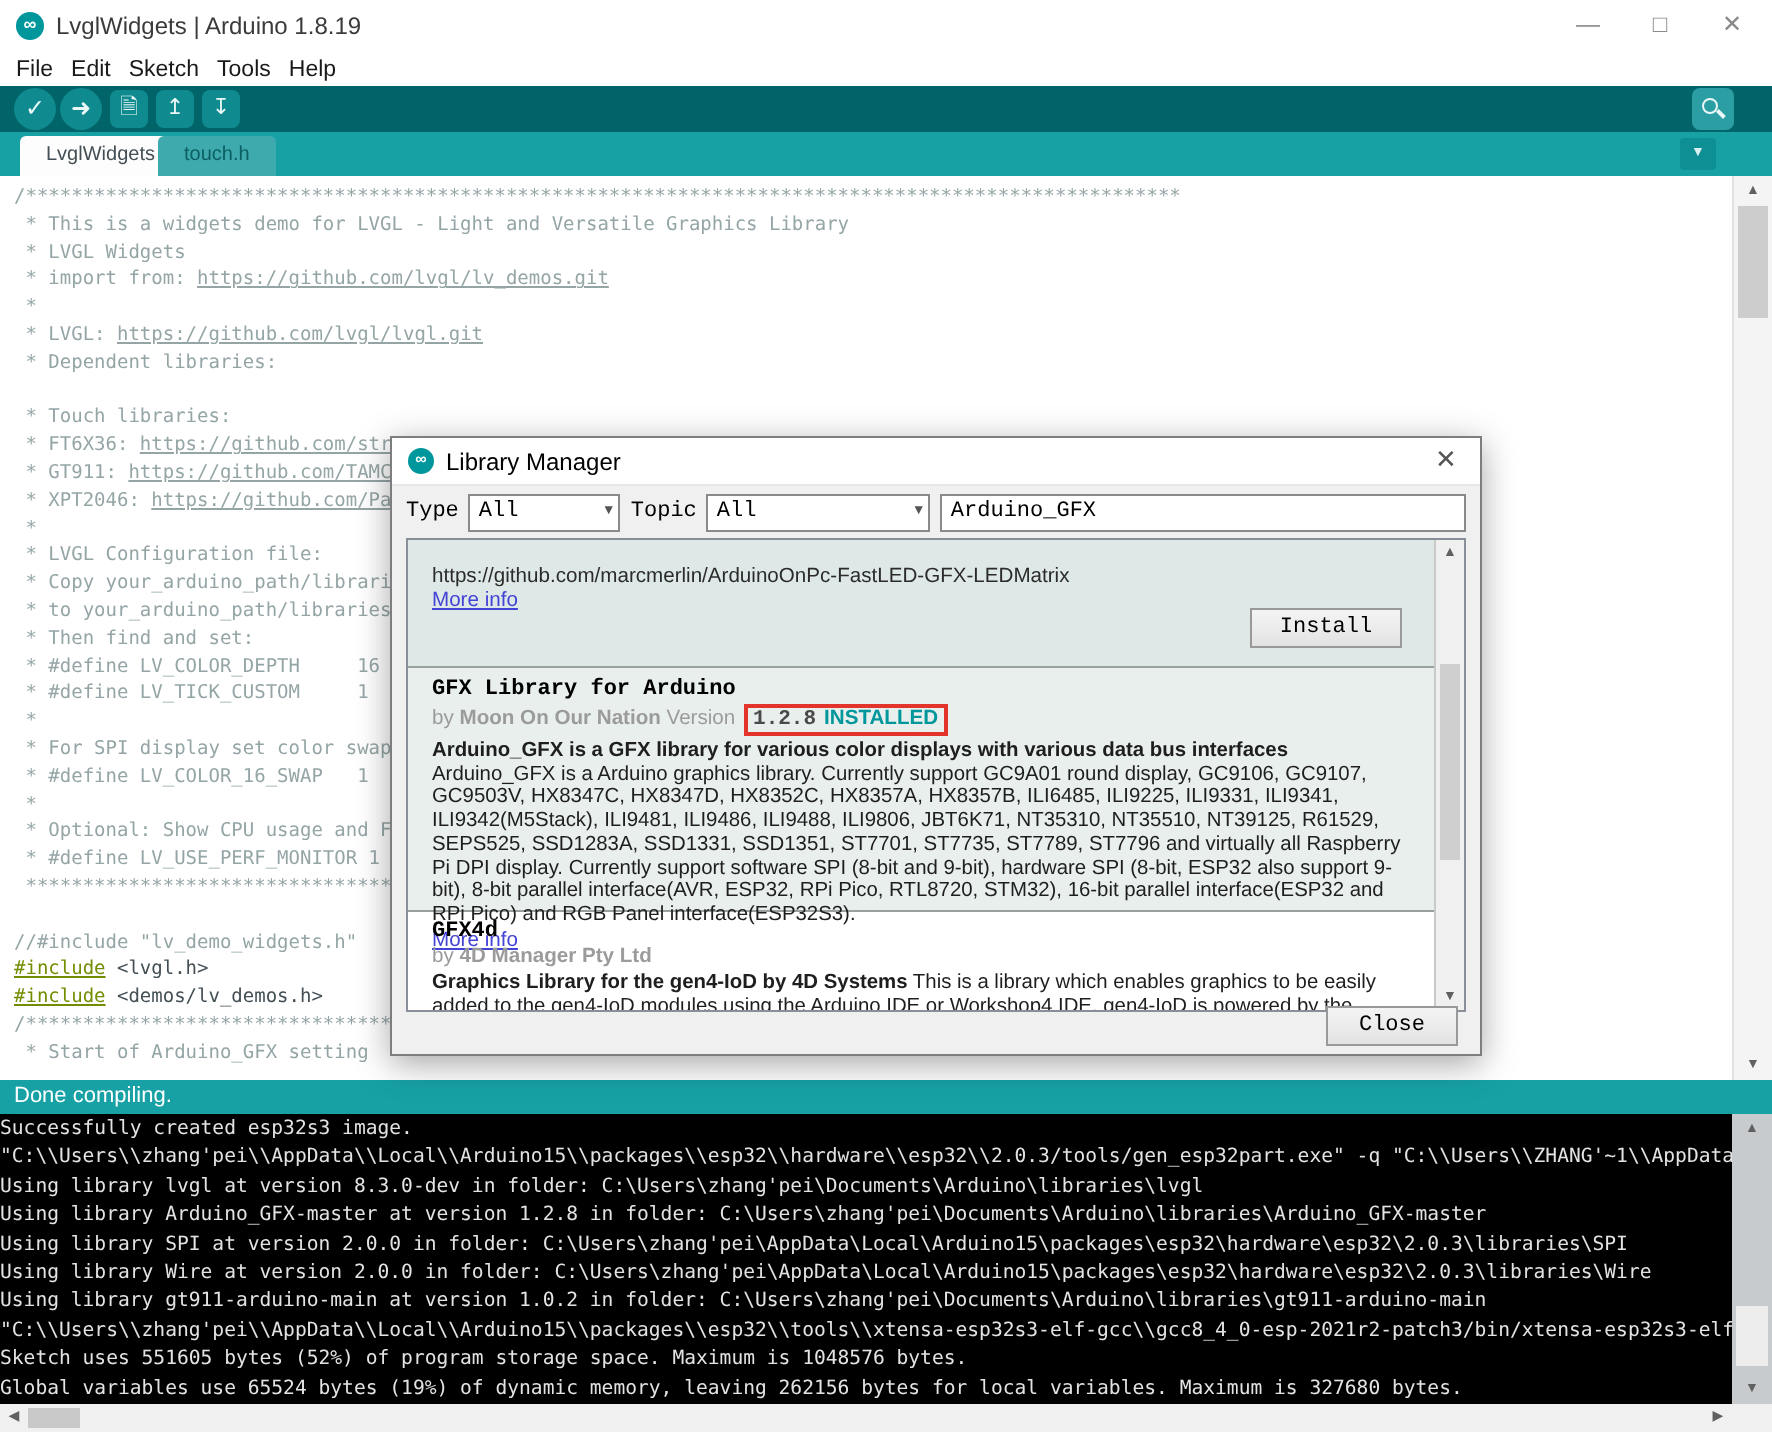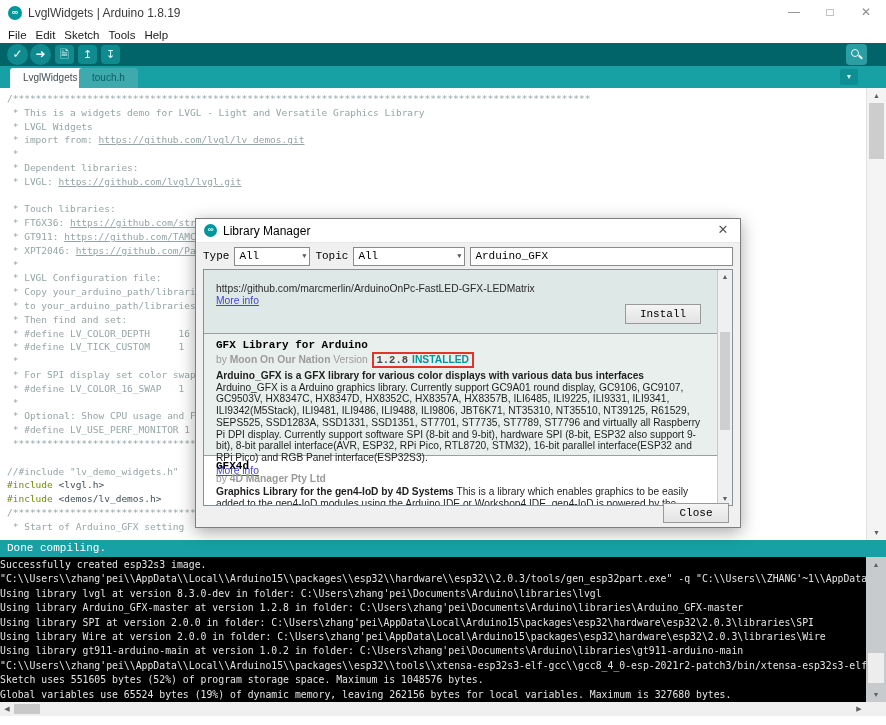--- a/index.html
+++ b/index.html
@@ -36,30 +36,30 @@
   .tab.inactive { left:79px; background:#3EAAAE; color:#0B5F62; }
   .tab-dropdown { position:absolute; right:28px; bottom:3px; width:18px; height:16px; background:#0D8F94;
                   color:#D8F0F0; text-align:center; font-size:7px; line-height:16px; border-radius:2px; }
 
   
   .editor { position:absolute; top:88px; left:0; width:866px; height:452px; background:#fff; overflow:hidden; }
   #code-area { position:absolute; top:4px; left:7px; right:12px; overflow:hidden; }
   .code-line { white-space:pre; font-family:"DejaVu Sans Mono",monospace; font-size:9.5px;
                height:13.8px; line-height:13.8px; color:#95A5A6; }
   .code-line .link { text-decoration:underline; }
-  .code-line .kw { color:#728E00; }
+  .code-line .kw { color:#728E00;text-decoration:underline; }
   .code-line .pln { color:#434F54; }
 
   .v-scroll { position:absolute; top:88px; right:0; width:20px; height:452px; background:#F4F4F4; border-left:1px solid #E2E2E2; }
   .v-scroll .arrow, .sb-arrow { color:#606060; font-size:7px; text-align:center; width:100%; position:absolute; }
   .v-scroll .thumb { position:absolute; left:2px; right:2px; top:15px; height:56px; background:#CDCDCD; }
 
   
   .statusbar { position:absolute; top:540px; left:0; right:0; height:17px; background:#17A1A5;
-               color:#fff; font-size:11px; line-height:17px; padding-left:7px;font-family:Liberation Mono, monospace; }
+               color:#fff; font-size:11px; line-height:17px; padding-left:7px; }
 
   
   .console { position:absolute; top:557px; left:0; width:866px; height:145px; background:#000; overflow:hidden; padding-top:1px; }
   .console-line { white-space:pre; font-family:"DejaVu Sans Mono",monospace; font-size:9.8px;
                   height:14.4px; line-height:14.4px; color:#E3E3E3; padding-left:0; overflow:hidden; }
   .console-vscroll { position:absolute; top:557px; right:0; width:20px; height:145px; background:#C7CBCE; }
   .console-vscroll .thumb { position:absolute; left:2px; right:2px; top:96px; height:30px; background:#EDEDED; }
 
   .hscroll { position:absolute; top:702px; left:0; width:866px; height:14px; background:#F0F0F0; }
   .hscroll .arrow { position:absolute; top:0; width:14px; height:14px; color:#606060; font-size:7px; text-align:center; line-height:14px; }
@@ -145,22 +145,22 @@
   <div class="tab-dropdown">▼</div>
 </div>
 
 <div class="editor">
   <div id="code-area">
       <div class="code-line"><span>/*****************************************************************************************************</span></div>
       <div class="code-line"><span> * This is a widgets demo for LVGL - Light and Versatile Graphics Library</span></div>
       <div class="code-line"><span> * LVGL Widgets</span></div>
       <div class="code-line"><span> * import from: </span><span class="link">https://github.com/lvgl/lv_demos.git</span></div>
       <div class="code-line"><span> *</span></div>
+      <div class="code-line"><span> * LVGL: </span><span class="link">https://github.com/lvgl/lvgl.git</span></div>
       <div class="code-line"><span> * Dependent libraries:</span></div>
-      <div class="code-line"><span> * LVGL: </span><span class="link">https://github.com/lvgl/lvgl.git</span></div>
       <div class="code-line"><span> </span></div>
       <div class="code-line"><span> * Touch libraries:</span></div>
       <div class="code-line"><span> * FT6X36: </span><span class="link">https://github.com/str</span></div>
       <div class="code-line"><span> * GT911: </span><span class="link">https://github.com/TAMC</span></div>
       <div class="code-line"><span> * XPT2046: </span><span class="link">https://github.com/Pa</span></div>
       <div class="code-line"><span> *</span></div>
       <div class="code-line"><span> * LVGL Configuration file:</span></div>
       <div class="code-line"><span> * Copy your_arduino_path/librari</span></div>
       <div class="code-line"><span> * to your_arduino_path/libraries,</span></div>
       <div class="code-line"><span> * Then find and set:</span></div>

